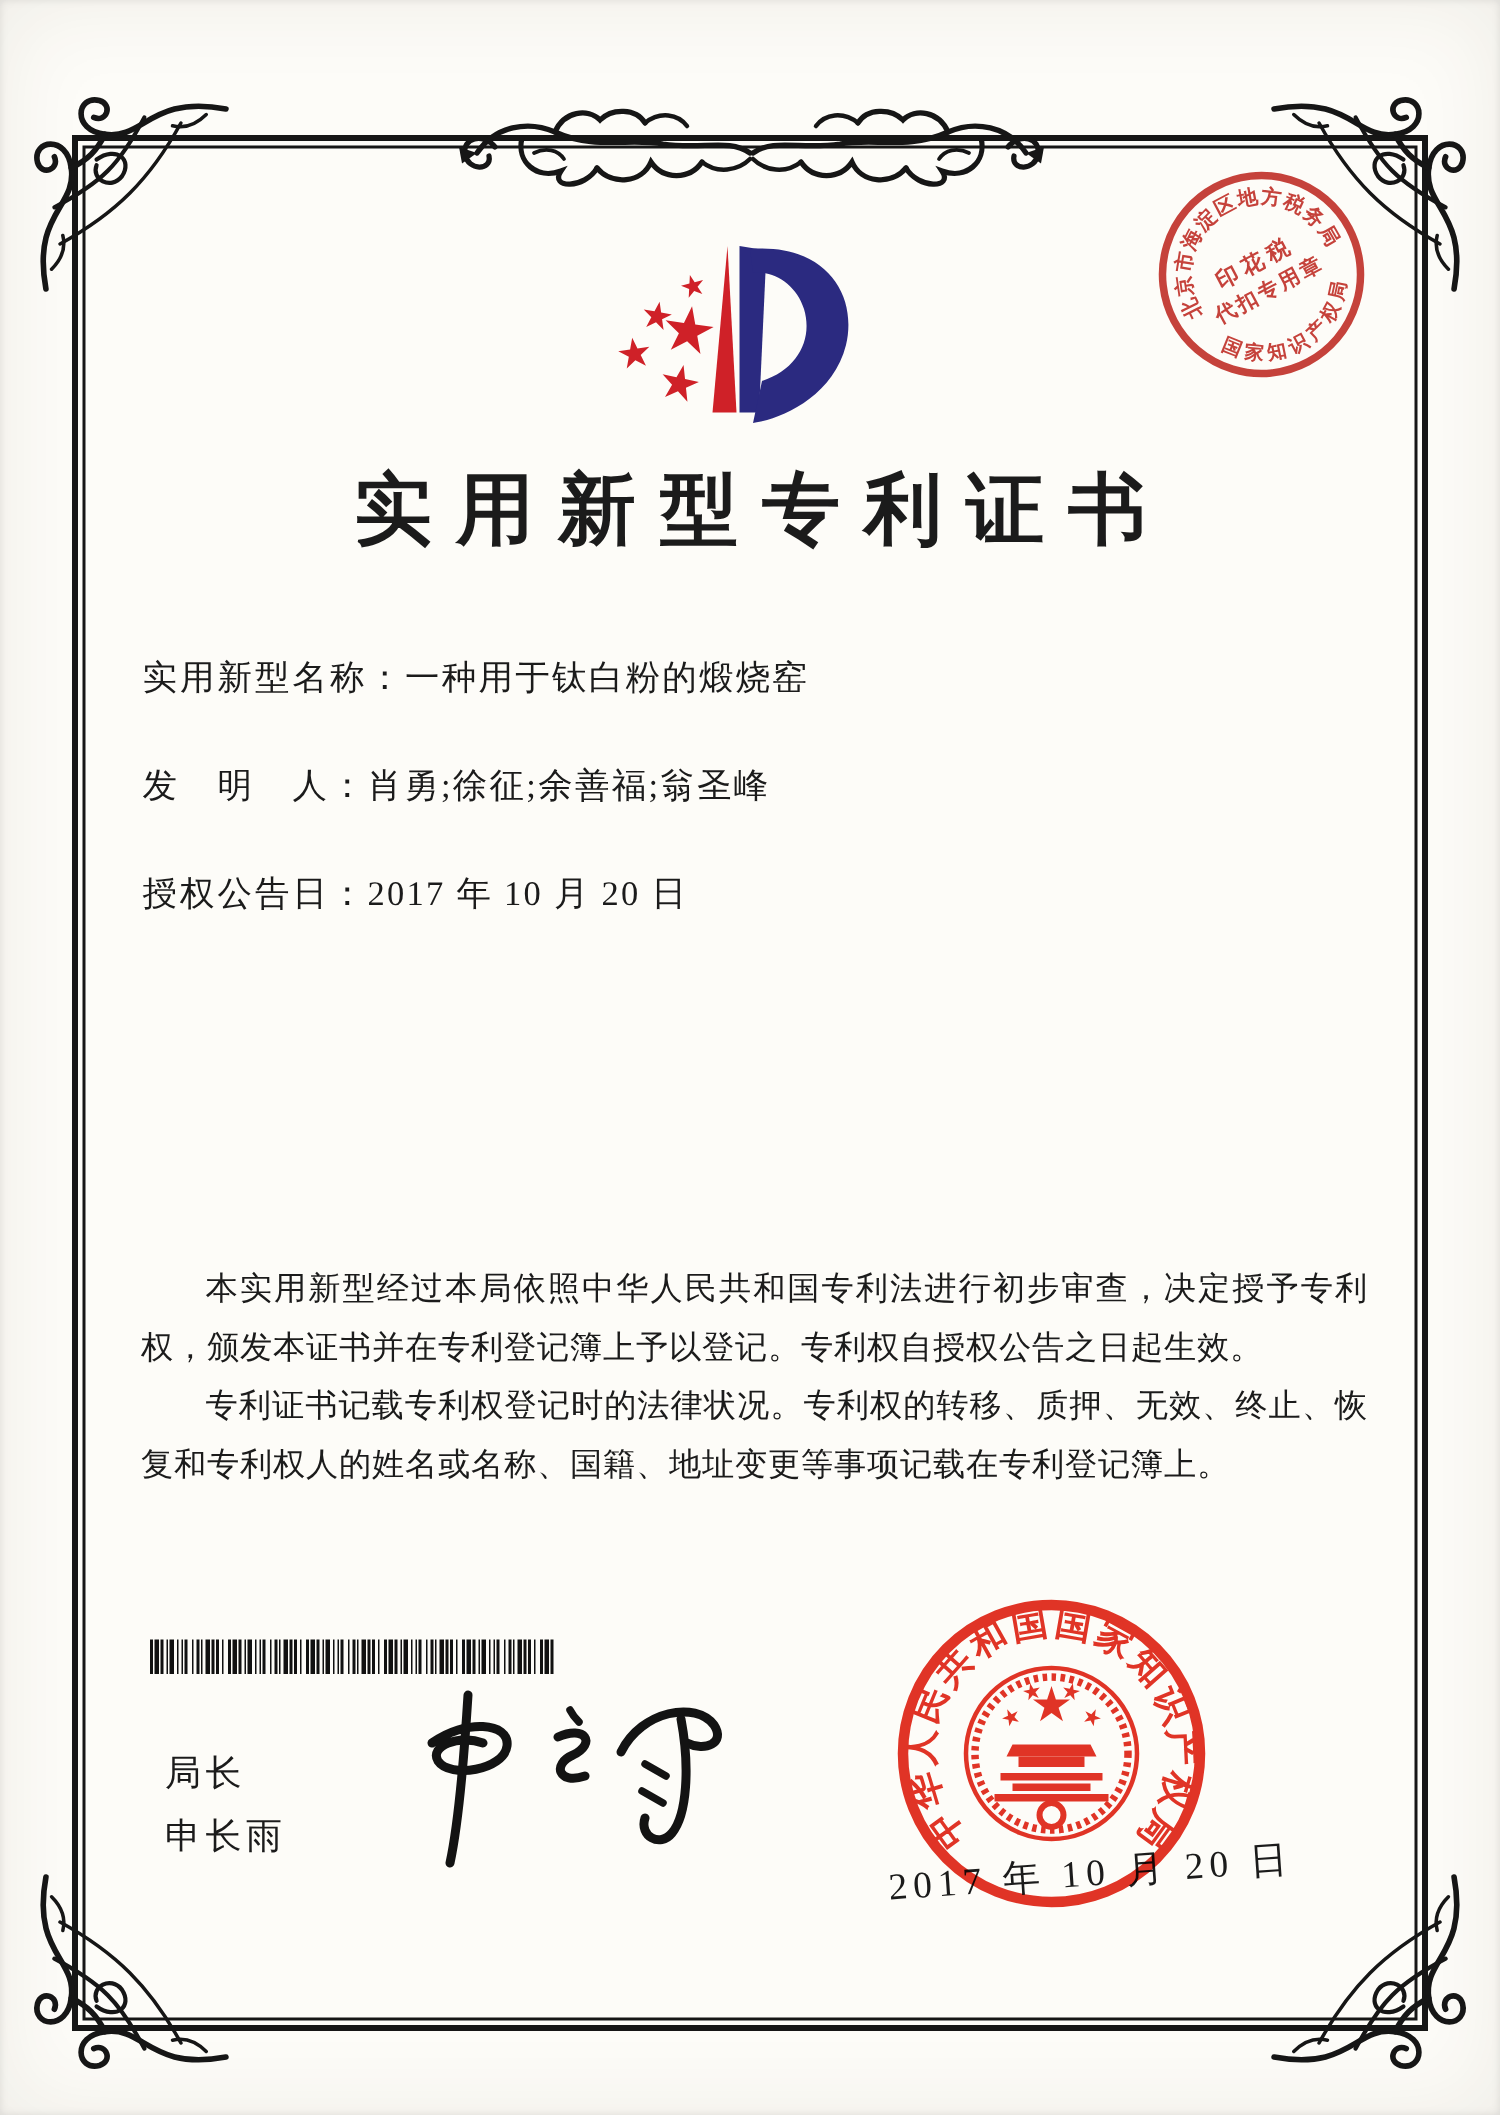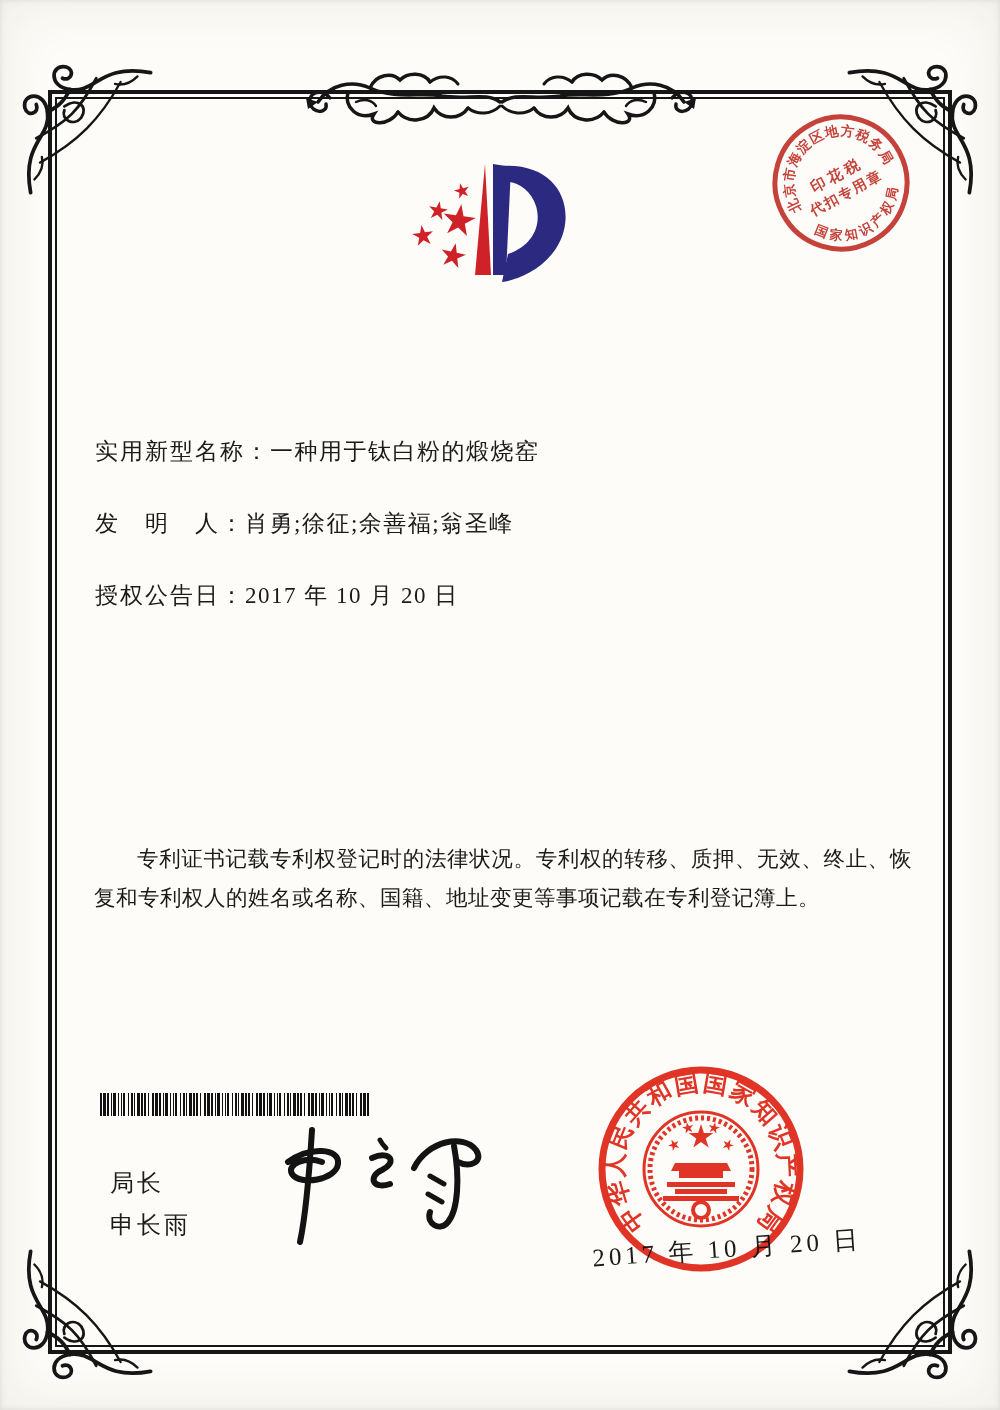--- a/index.html
+++ b/index.html
@@ -150,28 +150,30 @@
           <text transform="rotate(180) translate(0 -52) rotate(180)" text-anchor="middle" dominant-baseline="central" font-size="13" font-weight="bold" fill="#c1332b">识</text>
           <text transform="rotate(163.33333333333331) translate(0 -52) rotate(180)" text-anchor="middle" dominant-baseline="central" font-size="13" font-weight="bold" fill="#c1332b">产</text>
           <text transform="rotate(146.66666666666669) translate(0 -52) rotate(180)" text-anchor="middle" dominant-baseline="central" font-size="13" font-weight="bold" fill="#c1332b">权</text>
           <text transform="rotate(130) translate(0 -52) rotate(180)" text-anchor="middle" dominant-baseline="central" font-size="13" font-weight="bold" fill="#c1332b">局</text>
         </g>
       <text id="tax-c1" x="0" y="-4" text-anchor="middle" font-size="15" letter-spacing="4" fill="#c1332b" font-weight="bold">印花税</text>
       <text id="tax-c2" x="0" y="16" text-anchor="middle" font-size="14" letter-spacing="2" fill="#c1332b" font-weight="bold">代扣专用章</text>
     </g>
   </svg>
 
+  <div class="page-title">实用新型专利证书</div>
 
   <div class="fields" id="fields">
       <div class="field-row"><span class="field-label">实用新型名称：</span><span class="field-value">一种用于钛白粉的煅烧窑</span></div>
       <div class="field-row"><span class="field-label">发　明　人：</span><span class="field-value">肖勇;徐征;余善福;翁圣峰</span></div>
       <div class="field-row"><span class="field-label">授权公告日：</span><span class="field-value">2017 年 10 月 20 日</span></div>
     </div>
 
   <div class="paras" id="paras">
+      <p>本实用新型经过本局依照中华人民共和国专利法进行初步审查，决定授予专利权，颁发本证书并在专利登记簿上予以登记。专利权自授权公告之日起生效。</p>
       <p>专利证书记载专利权登记时的法律状况。专利权的转移、质押、无效、终止、恢复和专利权人的姓名或名称、国籍、地址变更等事项记载在专利登记簿上。</p>
     </div>
 
   <div class="barcode" id="barcode"><i style="width: 2px; background: rgb(17, 17, 17);"></i><i style="width: 1px; background: transparent;"></i><i style="width: 3px; background: rgb(17, 17, 17);"></i><i style="width: 1px; background: transparent;"></i><i style="width: 2px; background: rgb(17, 17, 17);"></i><i style="width: 2px; background: transparent;"></i><i style="width: 1px; background: rgb(17, 17, 17);"></i><i style="width: 1px; background: transparent;"></i><i style="width: 3px; background: rgb(17, 17, 17);"></i><i style="width: 2px; background: transparent;"></i><i style="width: 1px; background: rgb(17, 17, 17);"></i><i style="width: 2px; background: transparent;"></i><i style="width: 1px; background: rgb(17, 17, 17);"></i><i style="width: 1px; background: transparent;"></i><i style="width: 2px; background: rgb(17, 17, 17);"></i><i style="width: 3px; background: transparent;"></i><i style="width: 1px; background: rgb(17, 17, 17);"></i><i style="width: 2px; background: transparent;"></i><i style="width: 2px; background: rgb(17, 17, 17);"></i><i style="width: 1px; background: transparent;"></i><i style="width: 1px; background: rgb(17, 17, 17);"></i><i style="width: 2px; background: transparent;"></i><i style="width: 3px; background: rgb(17, 17, 17);"></i><i style="width: 1px; background: transparent;"></i><i style="width: 2px; background: rgb(17, 17, 17);"></i><i style="width: 1px; background: transparent;"></i><i style="width: 2px; background: rgb(17, 17, 17);"></i><i style="width: 2px; background: transparent;"></i><i style="width: 1px; background: rgb(17, 17, 17);"></i><i style="width: 3px; background: transparent;"></i><i style="width: 2px; background: rgb(17, 17, 17);"></i><i style="width: 1px; background: transparent;"></i><i style="width: 3px; background: rgb(17, 17, 17);"></i><i style="width: 1px; background: transparent;"></i><i style="width: 2px; background: rgb(17, 17, 17);"></i><i style="width: 2px; background: transparent;"></i><i style="width: 1px; background: rgb(17, 17, 17);"></i><i style="width: 1px; background: transparent;"></i><i style="width: 3px; background: rgb(17, 17, 17);"></i><i style="width: 2px; background: transparent;"></i><i style="width: 1px; background: rgb(17, 17, 17);"></i><i style="width: 2px; background: transparent;"></i><i style="width: 1px; background: rgb(17, 17, 17);"></i><i style="width: 1px; background: transparent;"></i><i style="width: 2px; background: rgb(17, 17, 17);"></i><i style="width: 3px; background: transparent;"></i><i style="width: 1px; background: rgb(17, 17, 17);"></i><i style="width: 2px; background: transparent;"></i><i style="width: 2px; background: rgb(17, 17, 17);"></i><i style="width: 1px; background: transparent;"></i><i style="width: 1px; background: rgb(17, 17, 17);"></i><i style="width: 2px; background: transparent;"></i><i style="width: 3px; background: rgb(17, 17, 17);"></i><i style="width: 1px; background: transparent;"></i><i style="width: 2px; background: rgb(17, 17, 17);"></i><i style="width: 1px; background: transparent;"></i><i style="width: 2px; background: rgb(17, 17, 17);"></i><i style="width: 2px; background: transparent;"></i><i style="width: 1px; background: rgb(17, 17, 17);"></i><i style="width: 3px; background: transparent;"></i><i style="width: 2px; background: rgb(17, 17, 17);"></i><i style="width: 1px; background: transparent;"></i><i style="width: 3px; background: rgb(17, 17, 17);"></i><i style="width: 1px; background: transparent;"></i><i style="width: 2px; background: rgb(17, 17, 17);"></i><i style="width: 2px; background: transparent;"></i><i style="width: 1px; background: rgb(17, 17, 17);"></i><i style="width: 1px; background: transparent;"></i><i style="width: 3px; background: rgb(17, 17, 17);"></i><i style="width: 2px; background: transparent;"></i><i style="width: 1px; background: rgb(17, 17, 17);"></i><i style="width: 2px; background: transparent;"></i><i style="width: 1px; background: rgb(17, 17, 17);"></i><i style="width: 1px; background: transparent;"></i><i style="width: 2px; background: rgb(17, 17, 17);"></i><i style="width: 3px; background: transparent;"></i><i style="width: 1px; background: rgb(17, 17, 17);"></i><i style="width: 2px; background: transparent;"></i><i style="width: 2px; background: rgb(17, 17, 17);"></i><i style="width: 1px; background: transparent;"></i><i style="width: 1px; background: rgb(17, 17, 17);"></i><i style="width: 2px; background: transparent;"></i><i style="width: 3px; background: rgb(17, 17, 17);"></i><i style="width: 1px; background: transparent;"></i><i style="width: 2px; background: rgb(17, 17, 17);"></i><i style="width: 1px; background: transparent;"></i><i style="width: 2px; background: rgb(17, 17, 17);"></i><i style="width: 2px; background: transparent;"></i><i style="width: 1px; background: rgb(17, 17, 17);"></i><i style="width: 3px; background: transparent;"></i><i style="width: 2px; background: rgb(17, 17, 17);"></i><i style="width: 1px; background: transparent;"></i><i style="width: 3px; background: rgb(17, 17, 17);"></i><i style="width: 1px; background: transparent;"></i><i style="width: 2px; background: rgb(17, 17, 17);"></i><i style="width: 2px; background: transparent;"></i><i style="width: 1px; background: rgb(17, 17, 17);"></i><i style="width: 1px; background: transparent;"></i><i style="width: 3px; background: rgb(17, 17, 17);"></i><i style="width: 2px; background: transparent;"></i><i style="width: 1px; background: rgb(17, 17, 17);"></i><i style="width: 2px; background: transparent;"></i><i style="width: 1px; background: rgb(17, 17, 17);"></i><i style="width: 1px; background: transparent;"></i><i style="width: 2px; background: rgb(17, 17, 17);"></i><i style="width: 3px; background: transparent;"></i><i style="width: 1px; background: rgb(17, 17, 17);"></i><i style="width: 2px; background: transparent;"></i><i style="width: 2px; background: rgb(17, 17, 17);"></i><i style="width: 1px; background: transparent;"></i><i style="width: 1px; background: rgb(17, 17, 17);"></i><i style="width: 2px; background: transparent;"></i><i style="width: 3px; background: rgb(17, 17, 17);"></i><i style="width: 1px; background: transparent;"></i><i style="width: 2px; background: rgb(17, 17, 17);"></i><i style="width: 1px; background: transparent;"></i><i style="width: 2px; background: rgb(17, 17, 17);"></i><i style="width: 2px; background: transparent;"></i><i style="width: 1px; background: rgb(17, 17, 17);"></i><i style="width: 3px; background: transparent;"></i><i style="width: 2px; background: rgb(17, 17, 17);"></i><i style="width: 1px; background: transparent;"></i><i style="width: 3px; background: rgb(17, 17, 17);"></i><i style="width: 1px; background: transparent;"></i><i style="width: 2px; background: rgb(17, 17, 17);"></i><i style="width: 2px; background: transparent;"></i><i style="width: 1px; background: rgb(17, 17, 17);"></i><i style="width: 1px; background: transparent;"></i><i style="width: 3px; background: rgb(17, 17, 17);"></i><i style="width: 2px; background: transparent;"></i><i style="width: 1px; background: rgb(17, 17, 17);"></i><i style="width: 2px; background: transparent;"></i><i style="width: 1px; background: rgb(17, 17, 17);"></i><i style="width: 1px; background: transparent;"></i><i style="width: 2px; background: rgb(17, 17, 17);"></i><i style="width: 3px; background: transparent;"></i><i style="width: 1px; background: rgb(17, 17, 17);"></i><i style="width: 2px; background: transparent;"></i><i style="width: 2px; background: rgb(17, 17, 17);"></i><i style="width: 1px; background: transparent;"></i><i style="width: 1px; background: rgb(17, 17, 17);"></i><i style="width: 2px; background: transparent;"></i><i style="width: 3px; background: rgb(17, 17, 17);"></i><i style="width: 1px; background: transparent;"></i><i style="width: 2px; background: rgb(17, 17, 17);"></i><i style="width: 1px; background: transparent;"></i><i style="width: 2px; background: rgb(17, 17, 17);"></i><i style="width: 2px; background: transparent;"></i><i style="width: 1px; background: rgb(17, 17, 17);"></i><i style="width: 3px; background: transparent;"></i><i style="width: 2px; background: rgb(17, 17, 17);"></i><i style="width: 1px; background: transparent;"></i><i style="width: 3px; background: rgb(17, 17, 17);"></i><i style="width: 1px; background: transparent;"></i><i style="width: 2px; background: rgb(17, 17, 17);"></i></div>
 
   <div class="signer">
     <div>局长</div>
     <div>申长雨</div>
   </div>
 

